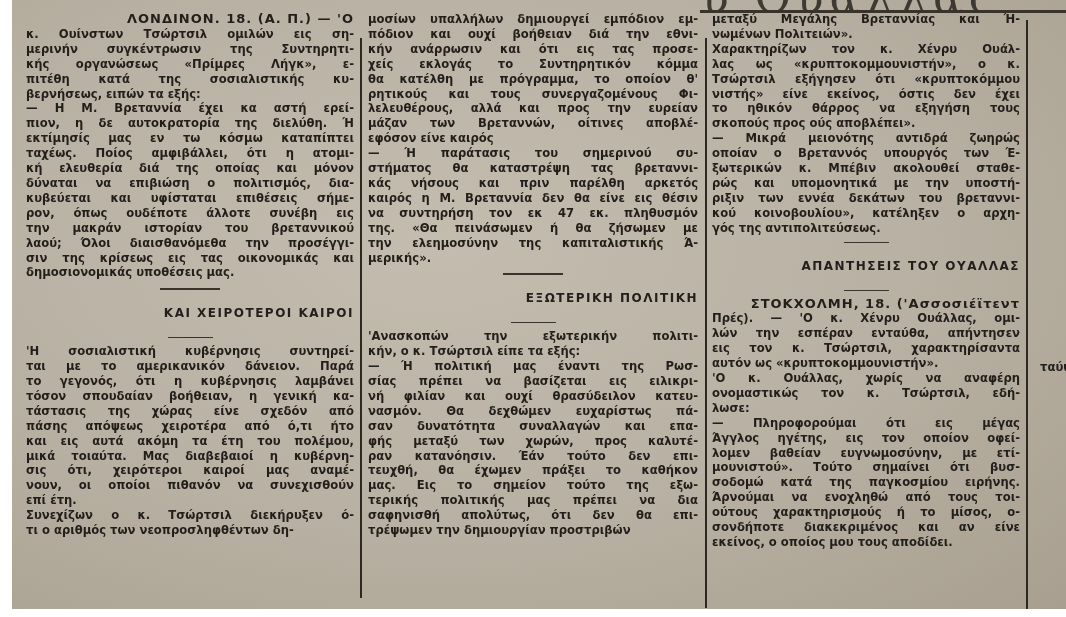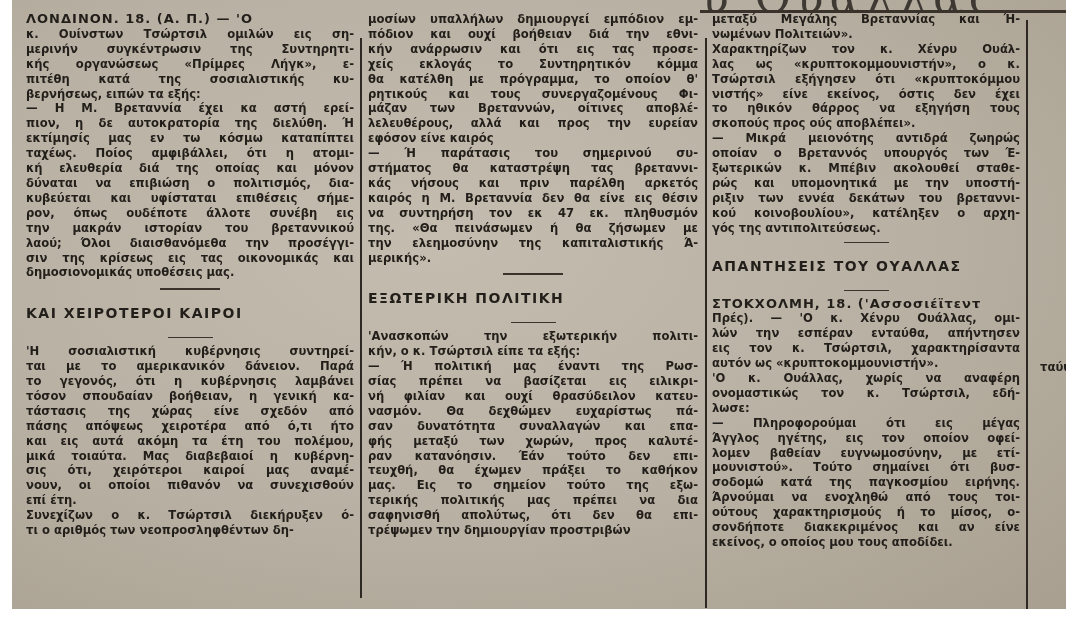--- a/index.html
+++ b/index.html
@@ -22,23 +22,23 @@
     position:absolute; left:688px; top:10px; width:366px; height:3px; background:#3a332b;
   }
   .vrule { position:absolute; width:2px; background:#2e2822; }
   .col {
     position:absolute; top:12px; color:#221e1a;
     font-family:"DejaVu Sans", sans-serif; font-size:11.6px; line-height:14.9px;
     text-align:justify; font-weight:bold;
   }
   .col .line { display:block; white-space:nowrap; overflow:hidden; text-align-last:justify; text-align:justify; }
   .col .line.last { text-align-last:left; }
-  .dateline { font-size:13px; letter-spacing:1px; text-align:left; display:block; }
+  .dateline { font-size:13px; letter-spacing:1px; text-align:right; display:block; }
   .headline {
-    text-align:left; font-size:14px; letter-spacing:1.5px; margin:16px 0; font-weight:bold;
+    text-align:right; font-size:12px; letter-spacing:1.5px; margin:16px 0; font-weight:bold;
   }
   .sep { width:60px; height:2px; background:#3a332b; margin:8px auto; }
   .sep.small { width:45px; height:1px; margin:6px auto; }
   .frag {
     position:absolute; left:1028px; top:360px; width:30px; color:#221e1a;
     font-size:11.6px; line-height:14.9px; font-weight:bold; white-space:nowrap; overflow:hidden;
   }
 </style>
 </head>
 <body>
@@ -94,22 +94,22 @@
   </div>
 
   <div class="col" style="left:356px; width:330px;">
     <div id="c2a">
         <span class="line">μοσίων υπαλλήλων δημιουργεί εμπόδιον εμ-</span>
         <span class="line">πόδιον και ουχί βοήθειαν διά την εθνι-</span>
         <span class="line">κήν ανάρρωσιν και ότι εις τας προσε-</span>
         <span class="line">χείς εκλογάς το Συντηρητικόν κόμμα</span>
         <span class="line">θα κατέλθη με πρόγραμμα, το οποίον θ'</span>
         <span class="line">ρητικούς και τους συνεργαζομένους Φι-</span>
+        <span class="line">λελευθέρους, αλλά και προς την ευρείαν</span>
         <span class="line">μάζαν των Βρεταννών, οίτινες αποβλέ-</span>
-        <span class="line">λελευθέρους, αλλά και προς την ευρείαν</span>
         <span class="line last">εφόσον είνε καιρός</span>
         <span class="line">— Ή παράτασις του σημερινού συ-</span>
         <span class="line">στήματος θα καταστρέψη τας βρεταννι-</span>
         <span class="line">κάς νήσους και πριν παρέλθη αρκετός</span>
         <span class="line">καιρός η Μ. Βρεταννία δεν θα είνε εις θέσιν</span>
         <span class="line">να συντηρήση τον εκ 47 εκ. πληθυσμόν</span>
         <span class="line">της. «Θα πεινάσωμεν ή θα ζήσωμεν με</span>
         <span class="line">την ελεημοσύνην της καπιταλιστικής Ά-</span>
         <span class="line last">μερικής».</span>
       </div>

